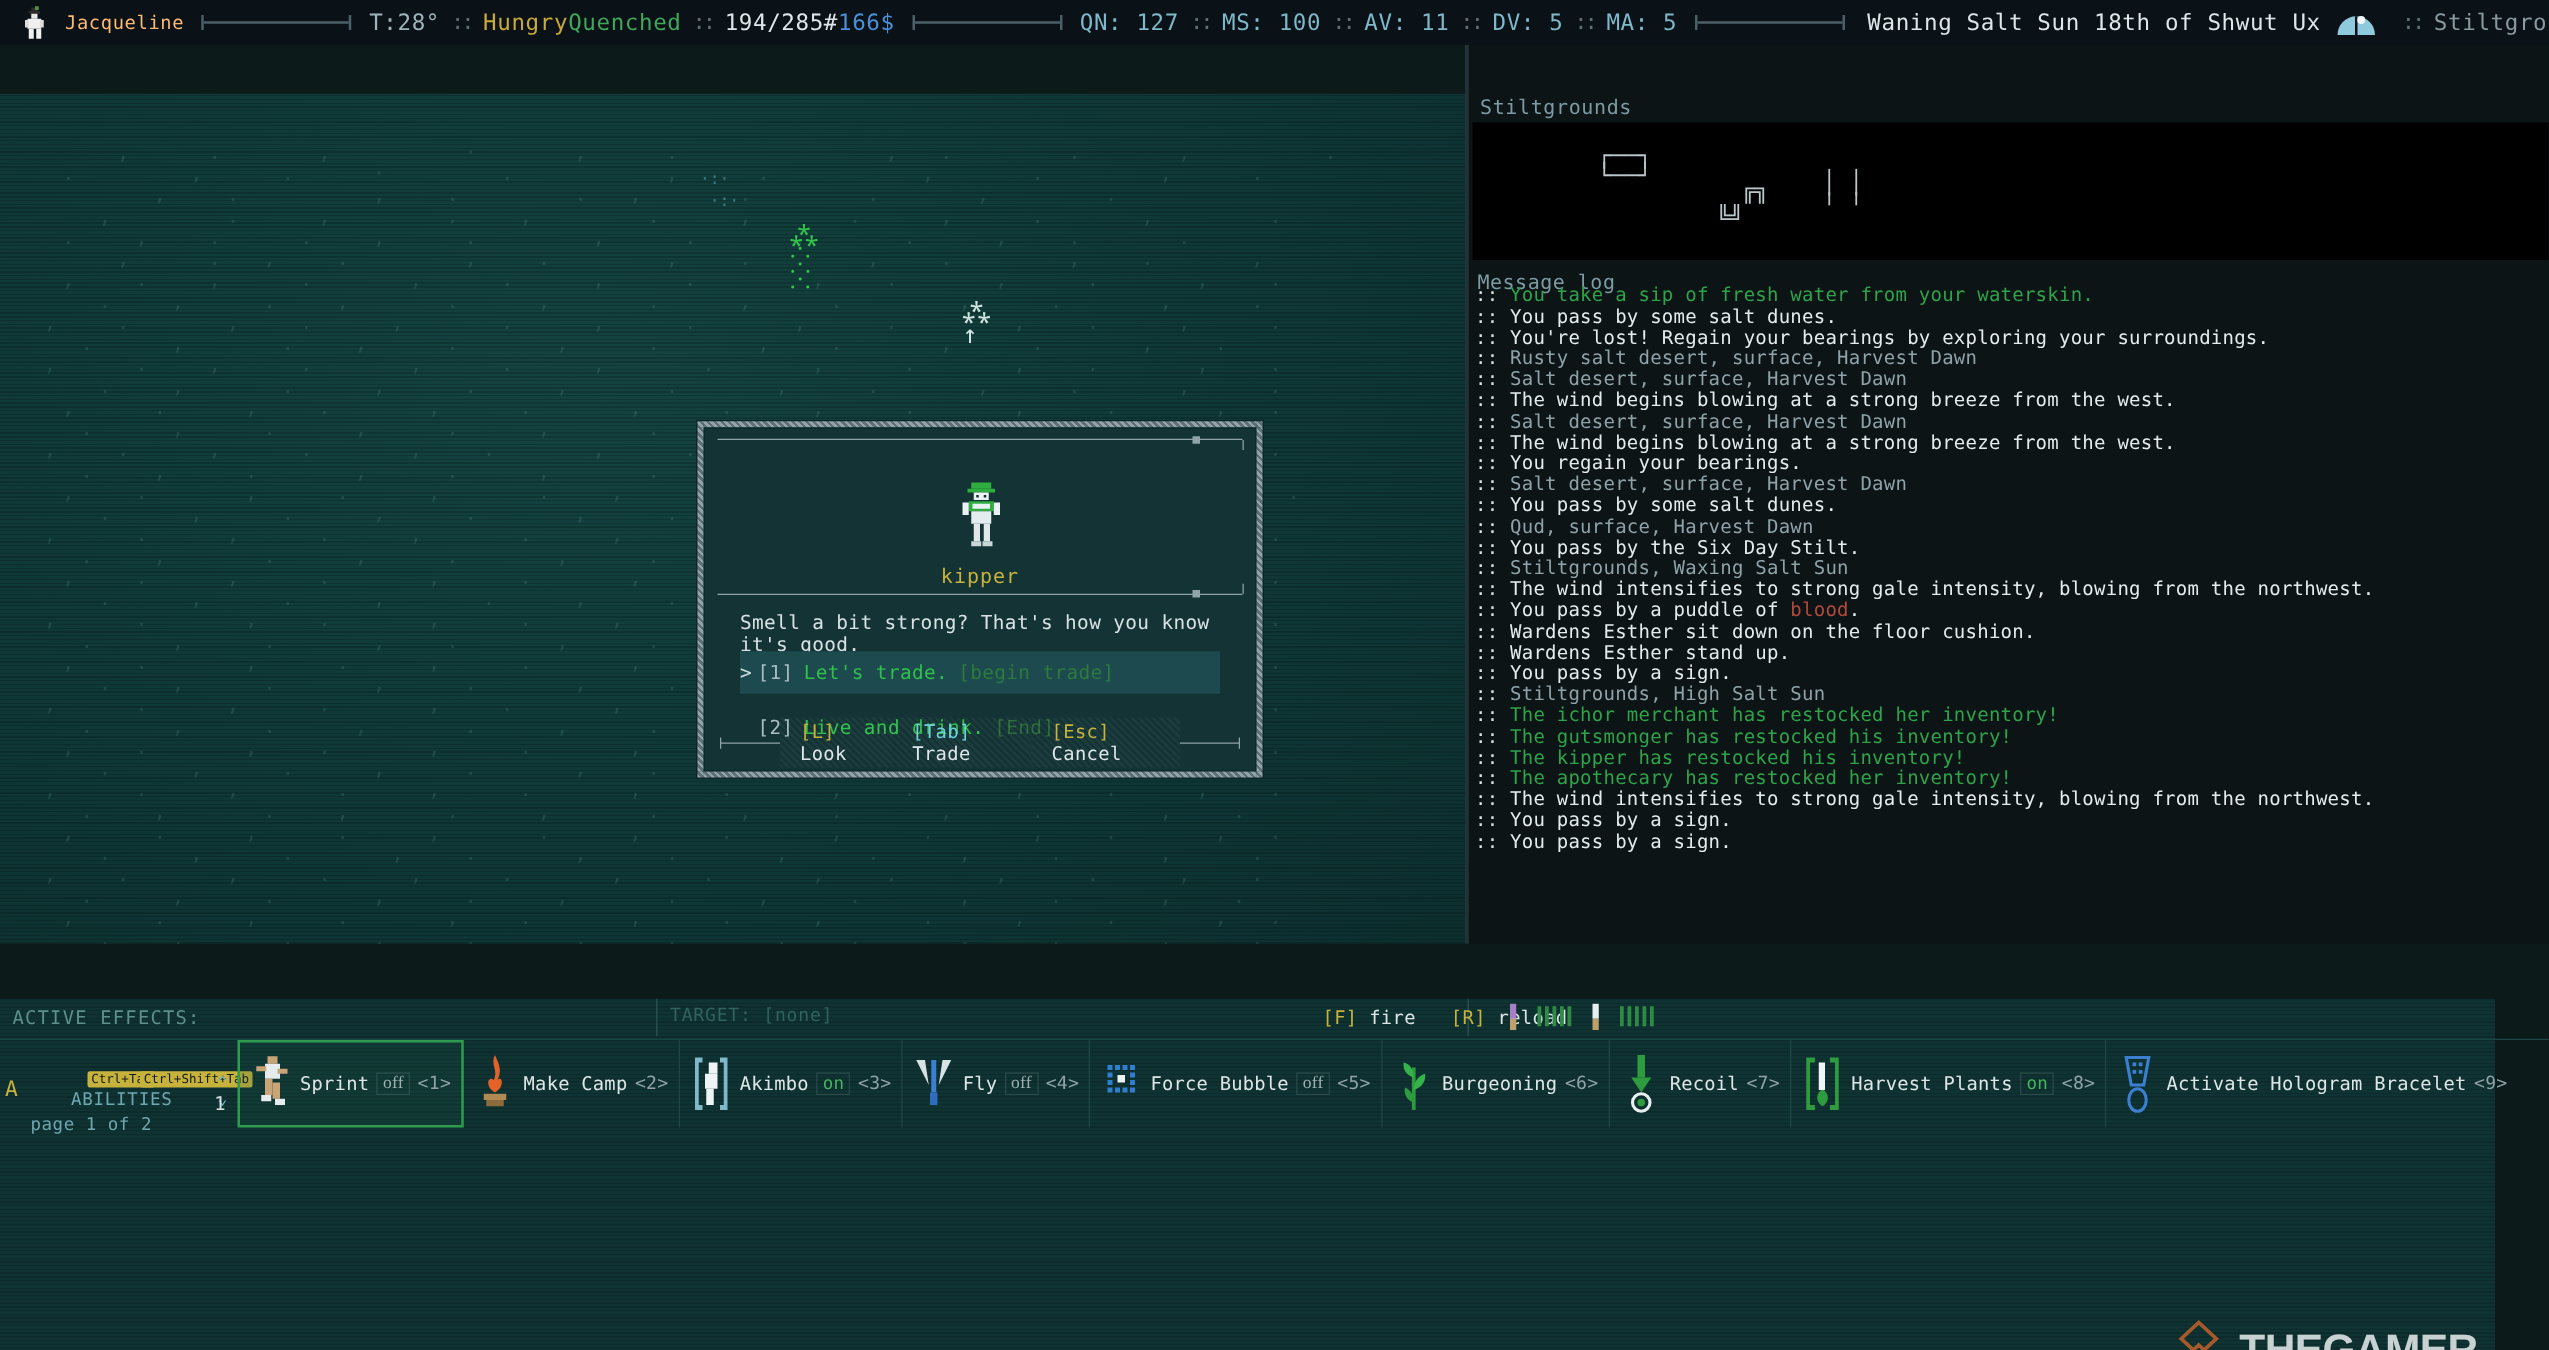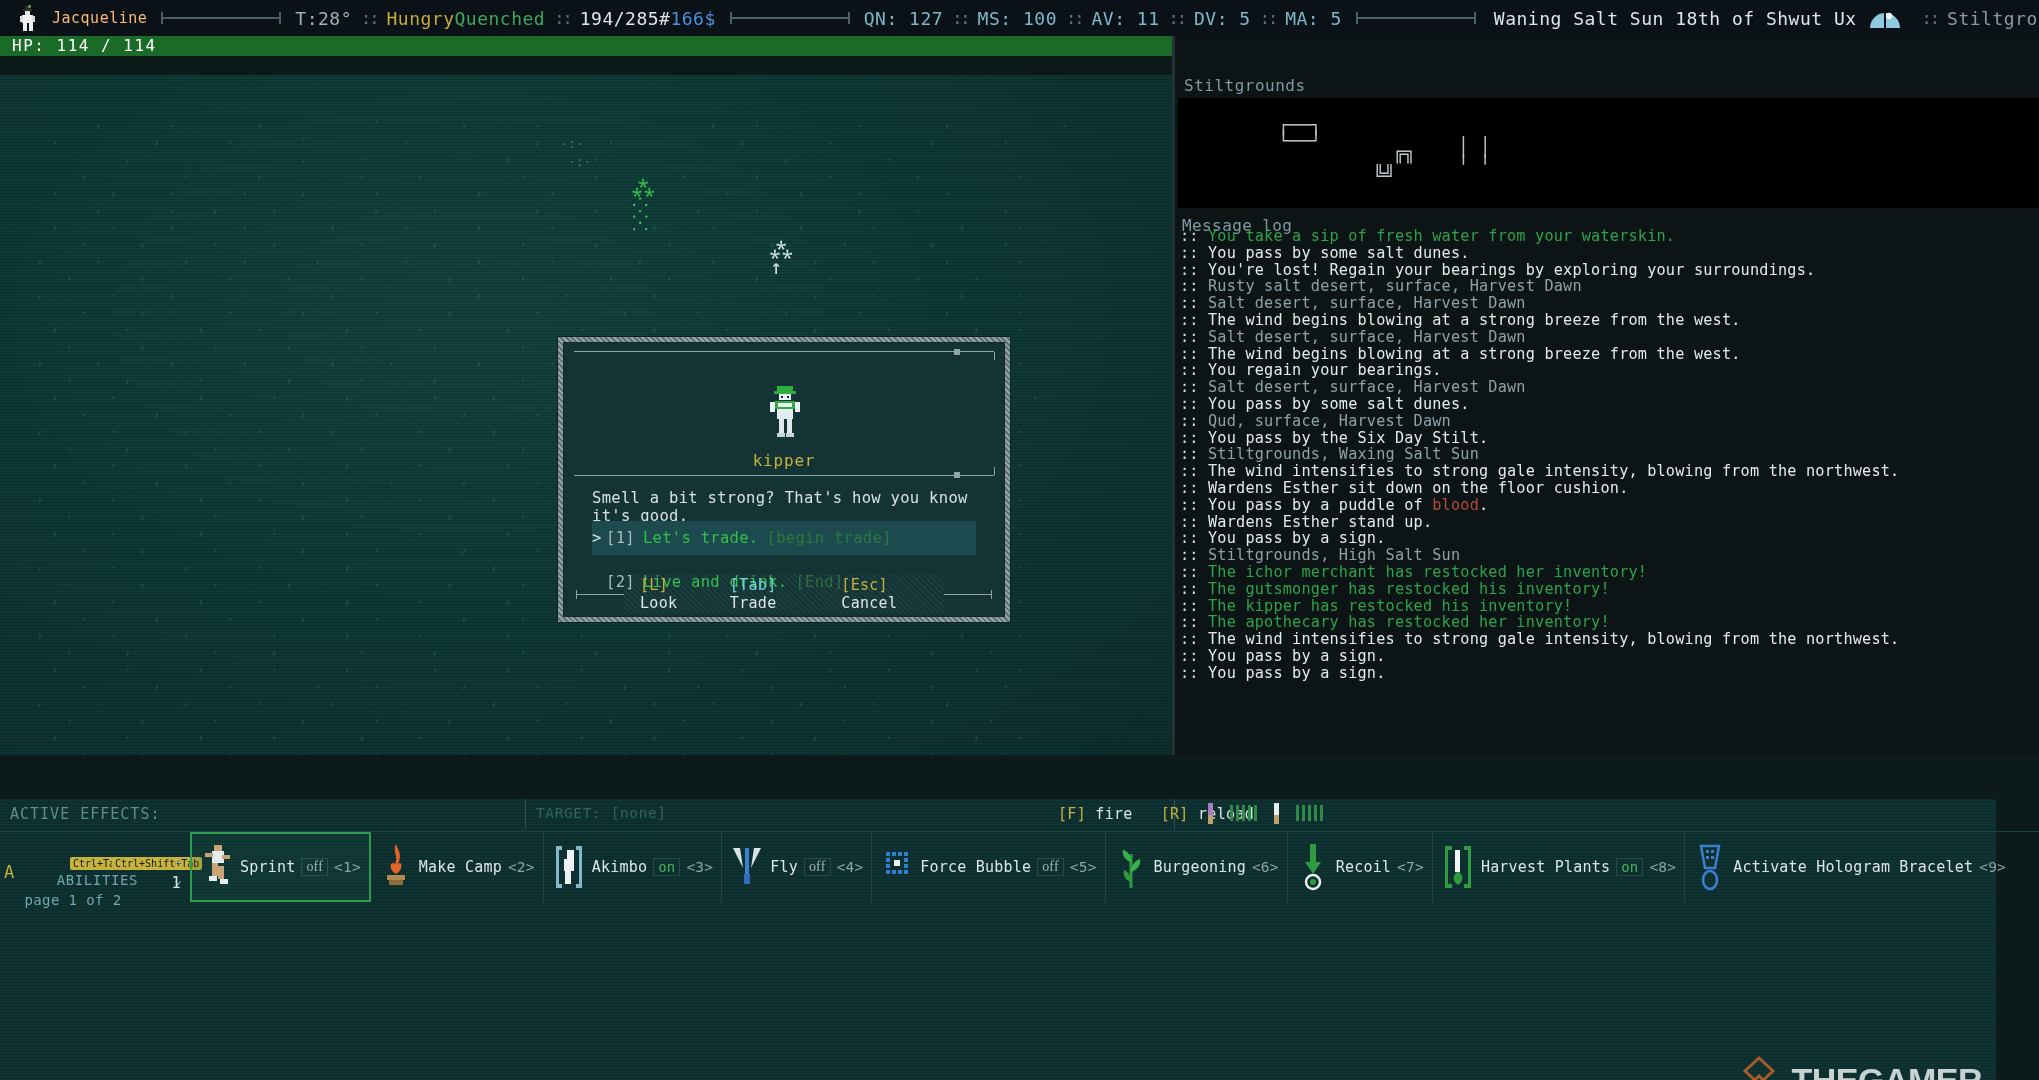--- a/index.html
+++ b/index.html
@@ -310,24 +310,20 @@
       <svg width="36" height="28" viewBox="0 0 36 28">
         <path d="M3 24 A15 15 0 0 1 33 24 Z" fill="#8ec9dd"></path>
         <rect x="17" y="9" width="2" height="15" fill="#0a1117"></rect>
         <circle cx="22" cy="12" r="3.2" fill="#f2f8fa"></circle>
       </svg>
     </div>
     <div class="tb-sep">::</div>
     <div class="tb-loc">Stiltgrounds</div>
   </div>
 
-  <div id="hpbar">
-    <div id="hpfill" style="width: 100%; background: rgb(26, 107, 39);"></div>
-    <div id="hptext">HP: 114 / 114</div>
-  </div>
 
   <div id="map">
     <div class="glyph-field">
                                                                                 
       ,    .     ,       ·     ,    .           ,  .      .     ,       .
    .      ,    .    ·      .        ,    .        ,     .      ,    .
         ,   .       ,   .      .  ,     .      .     ,      .
      ,      .    ,      .   ,      .    ,     .    ,    .     ,      .
    .   ,   .    .   ,    .      ,    .     ,     .    ,   .     .
       ,    .  ,   .      ,   .      ,   .      ,   .      ,   .     ,
@@ -451,22 +447,22 @@
         <div class="mrow"><span class="mdots">:: </span><span class="m-white">The wind begins blowing at a strong breeze from the west.</span></div>
         <div class="mrow"><span class="mdots">:: </span><span class="m-grey">Salt desert, surface, Harvest Dawn</span></div>
         <div class="mrow"><span class="mdots">:: </span><span class="m-white">The wind begins blowing at a strong breeze from the west.</span></div>
         <div class="mrow"><span class="mdots">:: </span><span class="m-white">You regain your bearings.</span></div>
         <div class="mrow"><span class="mdots">:: </span><span class="m-grey">Salt desert, surface, Harvest Dawn</span></div>
         <div class="mrow"><span class="mdots">:: </span><span class="m-white">You pass by some salt dunes.</span></div>
         <div class="mrow"><span class="mdots">:: </span><span class="m-grey">Qud, surface, Harvest Dawn</span></div>
         <div class="mrow"><span class="mdots">:: </span><span class="m-white">You pass by the Six Day Stilt.</span></div>
         <div class="mrow"><span class="mdots">:: </span><span class="m-grey">Stiltgrounds, Waxing Salt Sun</span></div>
         <div class="mrow"><span class="mdots">:: </span><span class="m-white">The wind intensifies to strong gale intensity, blowing from the northwest.</span></div>
+        <div class="mrow"><span class="mdots">:: </span><span class="m-white">You pass by a puddle of <span class="m-red">blood</span>.</span></div>
         <div class="mrow"><span class="mdots">:: </span><span class="m-white">Wardens Esther sit down on the floor cushion.</span></div>
-        <div class="mrow"><span class="mdots">:: </span><span class="m-white">You pass by a puddle of <span class="m-red">blood</span>.</span></div>
         <div class="mrow"><span class="mdots">:: </span><span class="m-white">Wardens Esther stand up.</span></div>
         <div class="mrow"><span class="mdots">:: </span><span class="m-white">You pass by a sign.</span></div>
         <div class="mrow"><span class="mdots">:: </span><span class="m-grey">Stiltgrounds, High Salt Sun</span></div>
         <div class="mrow"><span class="mdots">:: </span><span class="m-green">The ichor merchant has restocked her inventory!</span></div>
         <div class="mrow"><span class="mdots">:: </span><span class="m-green">The gutsmonger has restocked his inventory!</span></div>
         <div class="mrow"><span class="mdots">:: </span><span class="m-green">The kipper has restocked his inventory!</span></div>
         <div class="mrow"><span class="mdots">:: </span><span class="m-green">The apothecary has restocked her inventory!</span></div>
         <div class="mrow"><span class="mdots">:: </span><span class="m-white">The wind intensifies to strong gale intensity, blowing from the northwest.</span></div>
         <div class="mrow"><span class="mdots">:: </span><span class="m-white">You pass by a sign.</span></div>
         <div class="mrow"><span class="mdots">:: </span><span class="m-white">You pass by a sign.</span></div>

